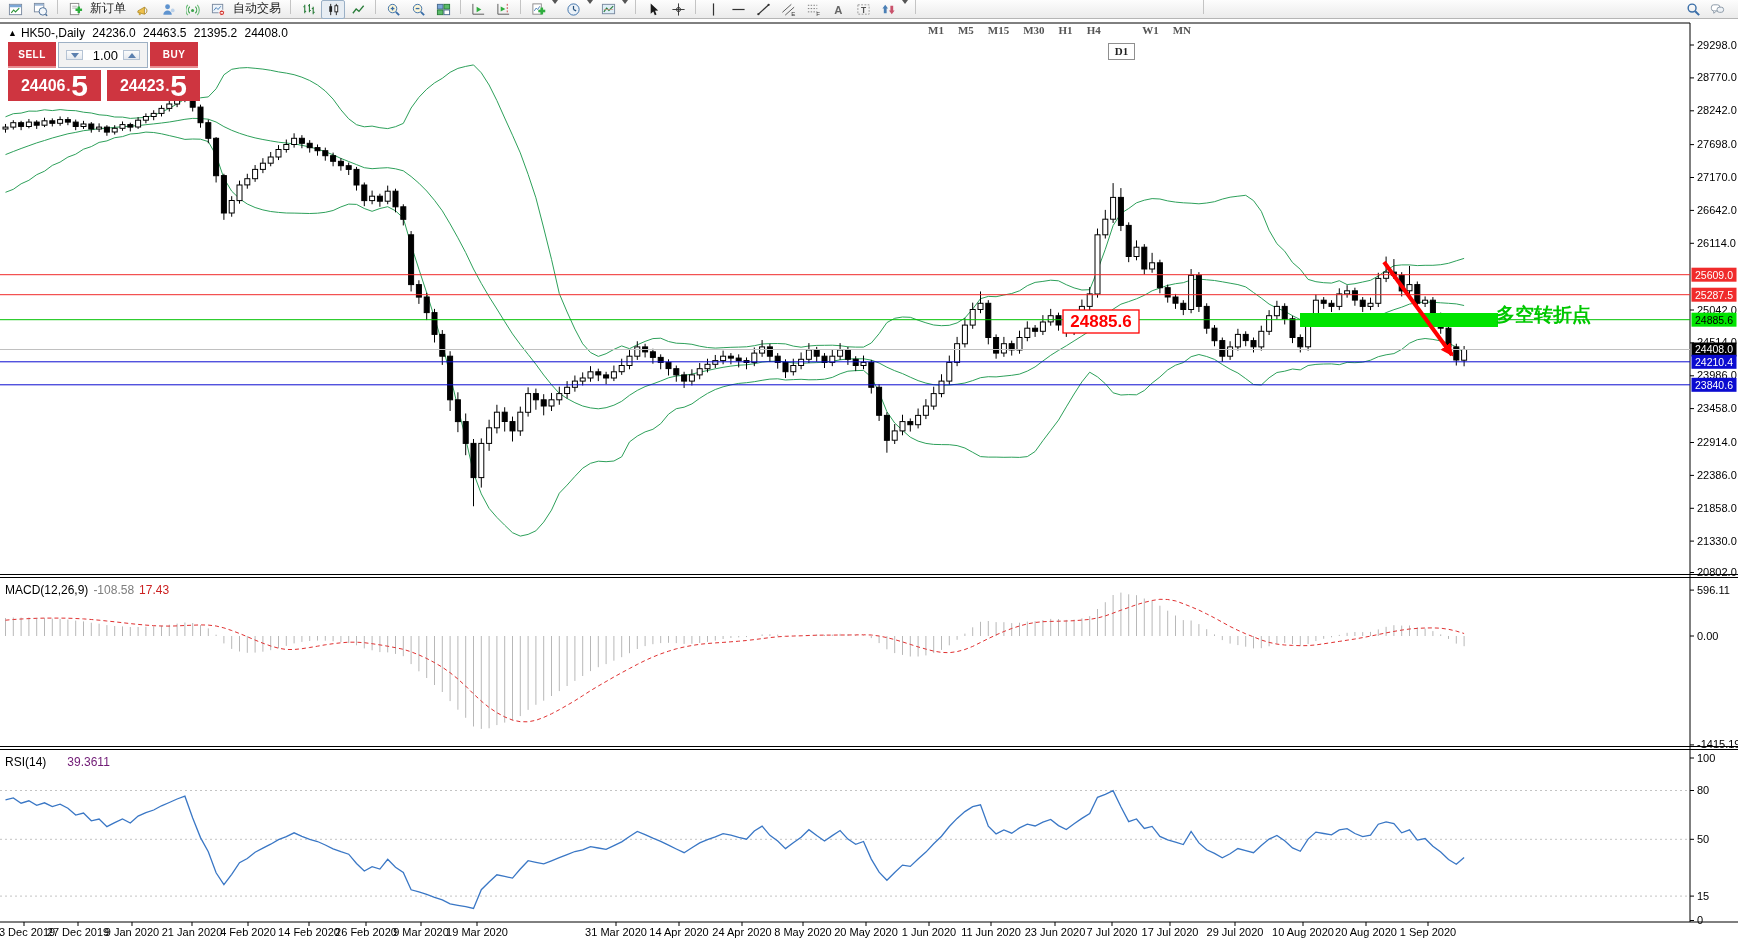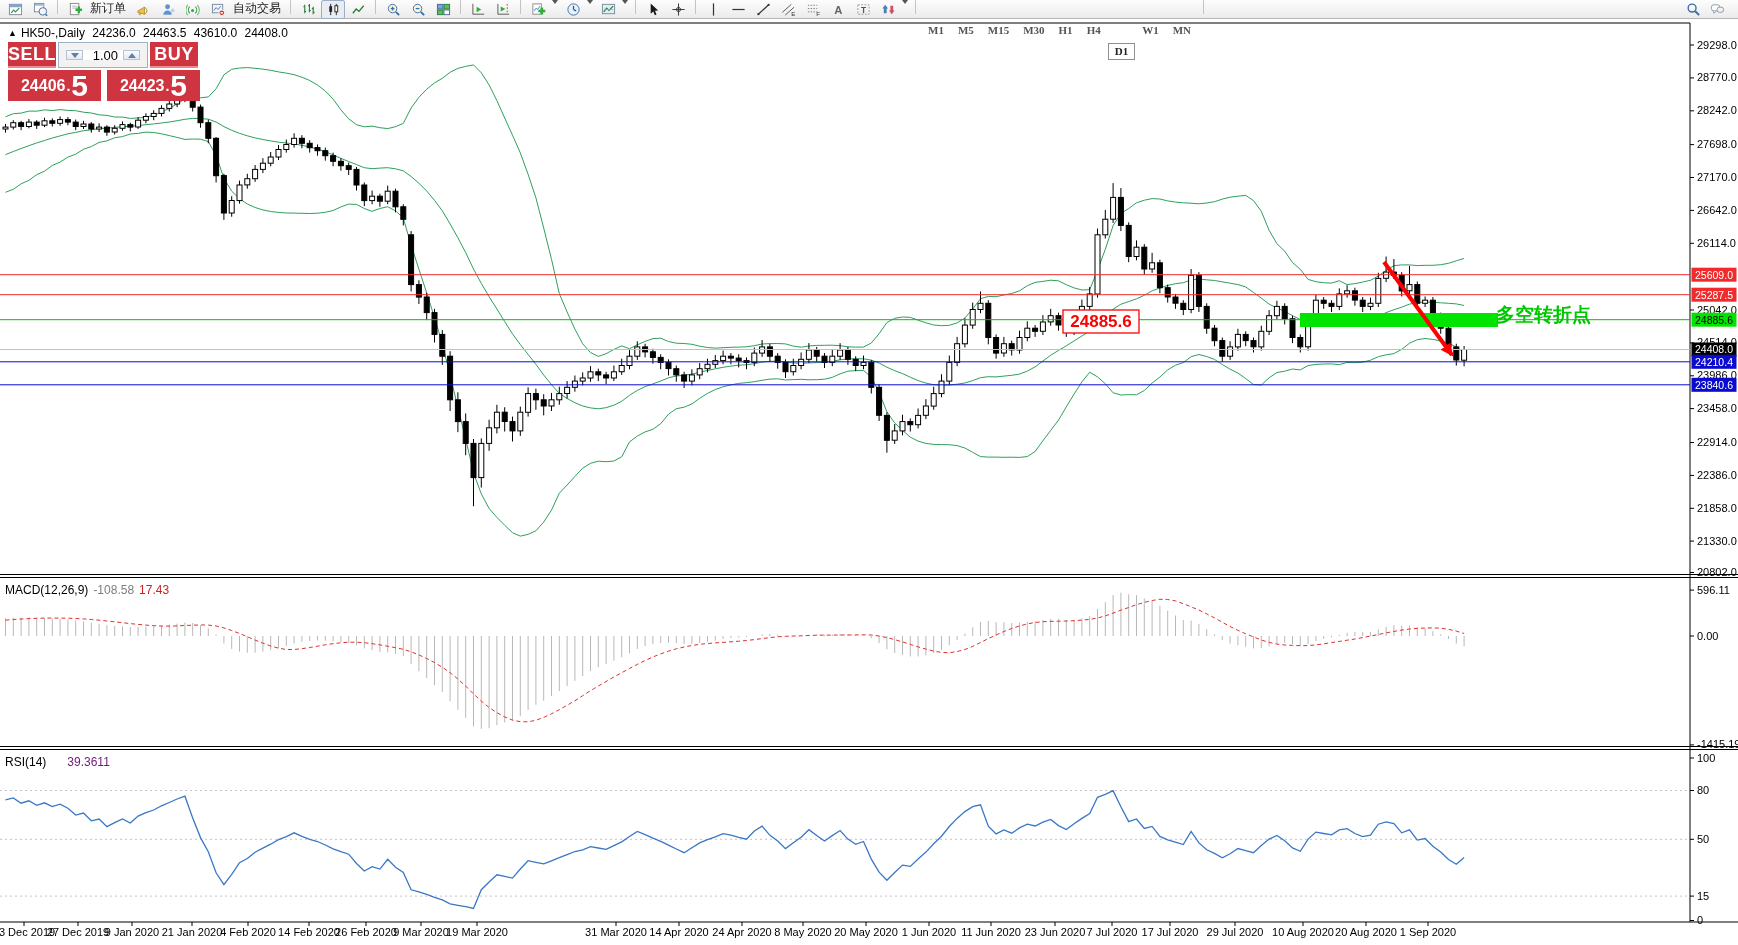--- a/index.html
+++ b/index.html
@@ -22,21 +22,21 @@
   .right-icons{margin-left:auto;display:flex;align-items:center;margin-right:6px;}
   
   #chart-svg{position:absolute;top:19px;left:0;}
   .ohlc-line{position:absolute;top:26px;left:8px;font-size:12px;color:#000;z-index:5;white-space:nowrap;}
   .ohlc-line .tri{font-size:9px;vertical-align:1px;margin-right:4px;}
   .ohlc-line span{margin-right:4px;}
   
   .trade-panel{position:absolute;top:42px;left:8px;width:192px;z-index:10;background:#fff;
     display:grid;grid-template-columns:48px 90px 48px;grid-template-rows:26px 31px;gap:2px;}
   .tp-cell{background:#ce3540;color:#fff;display:flex;align-items:center;justify-content:center;}
-  .tp-btn{font-size:18px;font-weight:bold;letter-spacing:.5px;border-bottom:2px solid #e88b91;box-sizing:border-box;}
+  .tp-btn{font-size:10px;font-weight:bold;letter-spacing:.5px;border-bottom:2px solid #e88b91;box-sizing:border-box;}
   .tp-vol{background:#f2f2f2;border:1px solid #9db0c4;display:flex;align-items:stretch;padding:7px;}
   .tp-vol .spin{width:15px;background:linear-gradient(#fcfcfc,#e4e8ee);border:1px solid #b5c3d4;
     display:flex;align-items:center;justify-content:center;flex:none;}
   .up-arrow{width:0;height:0;border-left:4px solid transparent;border-right:4px solid transparent;border-bottom:5px solid #5b7fae;}
   .down-arrow{width:0;height:0;border-left:4px solid transparent;border-right:4px solid transparent;border-top:5px solid #5b7fae;}
   .tp-vol .val{flex:1;background:#fff;color:#000;font-size:13px;display:flex;align-items:center;
     justify-content:flex-end;padding-right:5px;}
   .tp-price{grid-column:span 1;}
   .tp-price-wrap{grid-column:1 / span 3;display:grid;grid-template-columns:93px 93px;gap:6px;}
   .tp-price .int{font-size:16px;font-weight:bold;}
@@ -1027,21 +1027,21 @@
       <text x="1101" y="308" fill="#FF0000" font-size="17" font-family="Liberation Sans,sans-serif" text-anchor="middle" font-weight="bold">24885.6</text>
       <text x="1496" y="302" fill="#00C800" font-size="19" font-weight="bold" font-family="Liberation Sans,sans-serif">多空转折点</text>
       <line x1="1384" y1="243" x2="1452" y2="336" stroke="#FF0000" stroke-width="4" marker-end="url(#ah)"></line>
     </g>
   </svg>
 
 <div class="ohlc-line">
   <span class="tri">▲</span><span>HK50-,Daily</span>
   <span>24236.0</span>
   <span>24463.5</span>
-  <span>43610.0</span>
+  <span>21395.2</span>
   <span>24408.0</span>
 </div>
 
 <div class="trade-panel">
   <div class="tp-cell tp-btn">SELL</div>
   <div class="tp-vol">
     <div class="spin">
         <div class="down-arrow"></div>
       </div>
     <div class="val">1.00</div>

